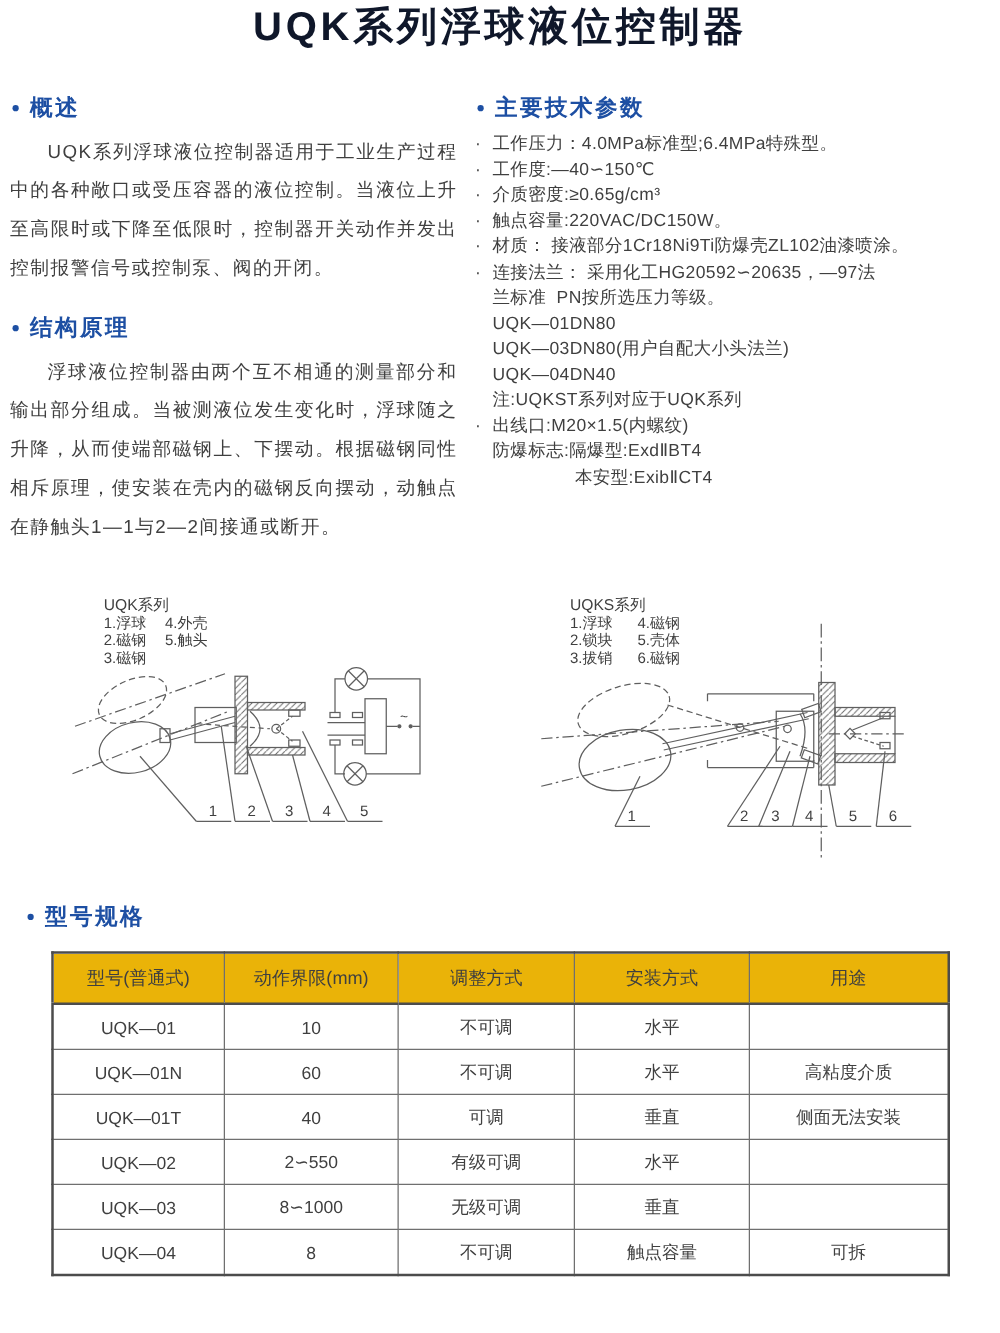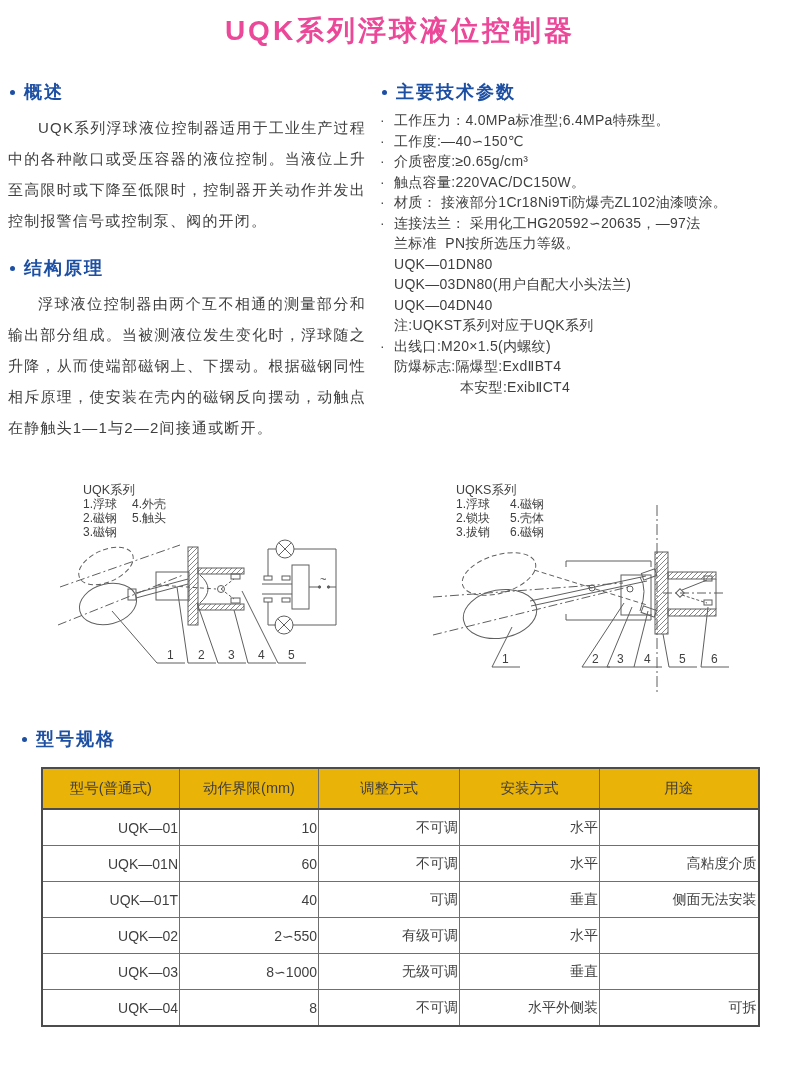--- a/index.html
+++ b/index.html
@@ -2,22 +2,22 @@
 <html><head>
 <meta charset="utf-8">
 <style>
   html,body{margin:0;padding:0;}
   body{
     width:800px;height:1066px;background:#ffffff;position:relative;
     font-family:"Liberation Sans","DejaVu Sans",sans-serif;color:#3c3c3c;
     overflow:hidden;
   }
   .page-title{
-    text-align:center;padding-top:12px;font-size:28px;font-weight:bold;
-    color:#ec4899;letter-spacing:3px;
+    text-align:center;font-size:32px;font-weight:bold;
+    color:#0f172a;letter-spacing:3px;
   }
   .columns{display:flex;padding:0 8px;margin-top:30px;}
   .col-left{width:358px;margin-right:14px;}
   .col-right{width:388px;}
   .sec-head{
     display:flex;align-items:center;color:#1d4fa3;font-weight:bold;
     font-size:18px;letter-spacing:2px;margin:0 0 6px 2px;
   }
   .sec-head .dot{
     width:5px;height:5px;border-radius:50%;background:#1d4fa3;
@@ -43,21 +43,21 @@
     margin:16px auto 0 auto;border:2px solid #4c4c4c;
   }
   table.spec th,table.spec td{
     border:1px solid #6f6f6f;text-align:center;font-size:14px;
     color:#3f3f3f;overflow:hidden;white-space:nowrap;
   }
   table.spec th{
     background:#eab308;height:37px;font-weight:normal;font-size:14.5px;
     border-bottom:2px solid #4c4c4c;
   }
-  table.spec td{height:33px;text-align:right;}
+  table.spec td{height:33px;}
 </style>
 </head>
 <body>
 
 <div class="page-title">UQK系列浮球液位控制器</div>
 
 <div class="columns">
   <div class="col-left">
     <div class="sec-head">
       <span class="dot"></span>
@@ -356,18 +356,18 @@
         <td>UQK—03</td>
         <td>8∽1000</td>
         <td>无级可调</td>
         <td>垂直</td>
         <td></td>
       </tr>
       <tr>
         <td>UQK—04</td>
         <td>8</td>
         <td>不可调</td>
-        <td>水平外侧装</td>
+        <td>触点容量</td>
         <td>可拆</td>
       </tr>
     </tbody>
   </table>
 </div>
 
 </body></html>

